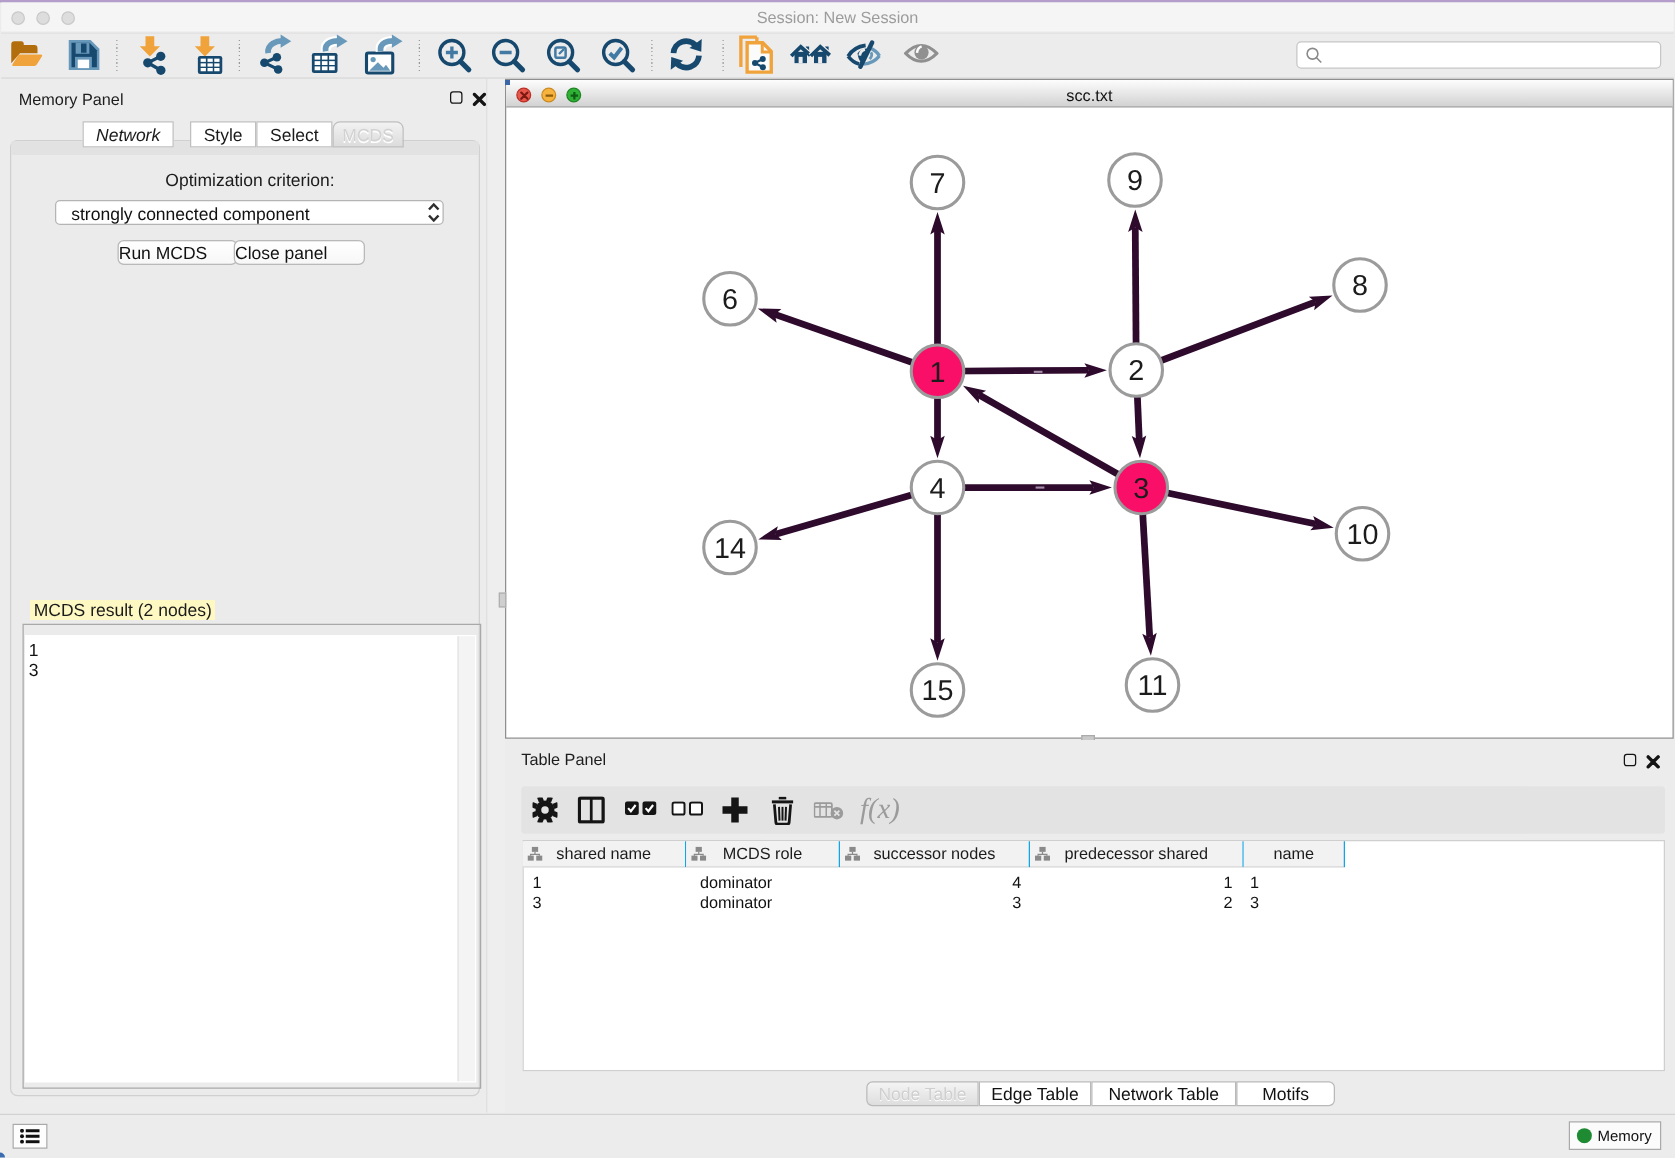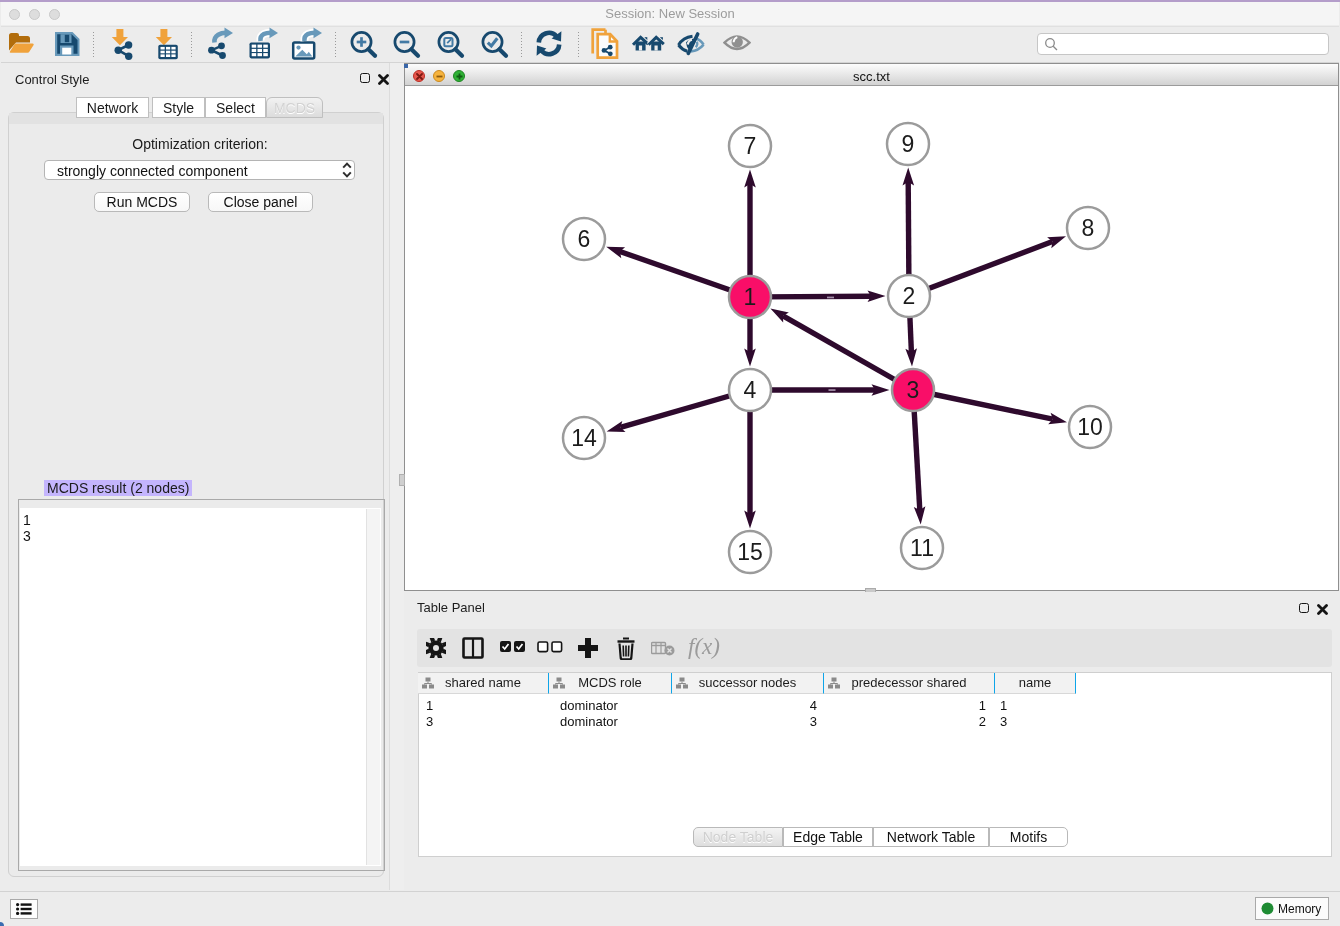--- a/index.html
+++ b/index.html
@@ -32,43 +32,43 @@
  text-shadow:0 1px 0 #ffffff;border-radius:6px 6px 0 0;}
 #cpbody{left:8px;top:112px;width:376px;height:765px;background:#ebebeb;
  border:1px solid #d0d0d0;border-radius:6px;box-sizing:border-box;}
 #cpbodytop{left:9px;top:113px;width:374px;height:11px;background:#e2e2e2;}
 #optlabel{left:0px;top:136px;width:400px;text-align:center;font-size:14px;color:#1b1b1b;}
 #combo{left:44px;top:160px;width:311px;height:20px;background:#fff;
  border:1px solid #b4b4b4;border-radius:4px;box-sizing:border-box;}
 #combotext{left:57px;top:163px;font-size:14px;color:#111;}
 .btn{position:absolute;top:192px;height:20px;background:linear-gradient(#ffffff,#f7f7f7);
  border:1px solid #b9b9b9;border-radius:5px;box-sizing:border-box;
- text-align:center;font-size:14px;color:#111;line-height:18px;}
+ font-size:14px;color:#111;line-height:18px;}
 #fieldset{left:18px;top:499px;width:365px;height:370px;border:1px solid #a9a9a9;}
-#fslegend{left:24px;top:480px;background:#c4b5fd;padding:0 3px;font-size:14px;color:#1b1b1b;margin-left:20px;}
+#fslegend{left:24px;top:480px;background:#fef9c3;padding:0 3px;font-size:14px;color:#1b1b1b;}
 #fsarea{left:20px;top:508px;width:361px;height:358px;background:#fff;}
 #fsscroll{left:366px;top:509px;width:13px;height:356px;background:#f4f4f4;border-left:1px solid #e2e2e2;}
 #fstext{left:23px;top:512px;font-size:14px;color:#111;line-height:16px;}
 
 #netwin{left:404px;top:63px;width:935px;height:528px;background:#fff;
  border:1px solid #8f8f8f;box-sizing:border-box;}
 #nettitle{left:405px;top:64px;width:933px;height:22px;
  background:linear-gradient(#fdfdfd,#d2d2d2);border-bottom:1px solid #9b9b9b;box-sizing:border-box;}
 .traffic{position:absolute;top:70px;width:12px;height:12px;border-radius:50%;box-sizing:border-box;}
 #netname{left:405px;top:69px;width:933px;text-align:center;font-size:13px;color:#111;}
 
 #tpanel{left:404px;top:592px;width:935px;height:298px;background:#ececec;}
 #tptitle{left:417px;top:600px;font-size:13px;color:#1d1d1d;}
 #tptoolbar{left:417px;top:629px;width:915px;height:38px;background:#e3e3e3;border-radius:3px;}
 #ttable{left:418px;top:672px;width:914px;height:185px;background:#fff;border:1px solid #cfcfcf;box-sizing:border-box;}
 .th{position:absolute;top:673px;height:21px;background:#f2f2f2;border-right:1px solid #0ea5e9;
  border-bottom:1px solid #d8d8d8;box-sizing:border-box;font-size:13px;color:#1c1c1c;
  text-align:center;line-height:20px;}
 .td{position:absolute;font-size:13px;color:#111;}
-.btab{position:absolute;top:827px;height:20px;background:#fff;border:1px solid #b9b9b9;
+.btab{position:absolute;top:865px;height:20px;background:#fff;border:1px solid #b9b9b9;
  box-sizing:border-box;text-align:center;font-size:14px;color:#111;line-height:19px;}
 #btabnode{background:linear-gradient(#f4f4f4,#dedede);color:#cfcfcf;text-shadow:0 1px 0 #fff;
  border-radius:5px 0 0 5px;}
 #btabmotif{border-radius:0 5px 5px 0;}
 
 #statusbar{left:0;top:891px;width:1340px;height:35px;background:#ececec;border-top:1px solid #d2d2d2;box-sizing:border-box;}
 #listbtn{left:10px;top:899px;width:28px;height:20px;background:#fdfdfd;border:1px solid #a9a9a9;box-sizing:border-box;}
 #membtn{left:1255px;top:897px;width:74px;height:23px;background:#fbfbfb;border:1px solid #a9a9a9;
  box-sizing:border-box;font-size:12px;color:#111;}
 </style>
@@ -224,39 +224,39 @@
     <path d="M10.6 9.3 Q10.9 5.3 14.3 4.1" stroke="#fcfcfc" stroke-width="2" fill="none"></path>
   </svg>
 <div class="abs" id="searchbox"></div>
 <svg class="abs" style="left:1044px;top:37px" width="15" height="15" viewBox="0 0 15 15">
  <circle cx="6" cy="6" r="4.3" fill="none" stroke="#8a8a8a" stroke-width="1.3"></circle>
  <line x1="9.2" y1="9.2" x2="13" y2="13" stroke="#8a8a8a" stroke-width="1.3"></line>
 </svg>
 
 <div class="abs" id="cpanel"></div>
 <div class="abs" id="cpgutter"></div>
-<div class="abs" id="cptitle">Control Style</div>
+<div class="abs" id="cptitle">Memory Panel</div>
 <div class="winbtn" style="left:360px;top:73px;width:10px;height:10px;border:1.7px solid #141414;border-radius:2.5px;"></div>
 <svg class="abs" style="left:378px;top:74px" width="11" height="11" viewBox="0 0 11 11">
  <path d="M1.5 1.5 L9.5 9.5 M9.5 1.5 L1.5 9.5" stroke="#141414" stroke-width="2.8" stroke-linecap="round"></path>
 </svg>
 <div class="abs" id="cpbody"></div>
 <div class="abs" id="cpbodytop"></div>
-<div class="tab" style="left:76px;width:73px;">Network</div>
+<div class="tab" style="left:66px;width:73px;font-style:italic;">Network</div>
 <div class="tab" style="left:152px;width:53px;">Style</div>
 <div class="tab" style="left:205px;width:61px;">Select</div>
 <div class="tab" id="tabmcds" style="left:266px;width:57px;">MCDS</div>
 <div class="abs" id="optlabel">Optimization criterion:</div>
 <div class="abs" id="combo"></div>
 <div class="abs" id="combotext">strongly connected component</div>
 <svg class="abs" style="left:342px;top:162px" width="10" height="16" viewBox="0 0 10 16">
  <path d="M1.2 5.6 L5 1.6 L8.8 5.6 M1.2 10.4 L5 14.4 L8.8 10.4" stroke="#2e2e2e" stroke-width="2" fill="none"></path>
 </svg>
 <div class="btn" style="left:94px;width:96px;">Run MCDS</div>
-<div class="btn" style="left:208px;width:105px;">Close panel</div>
+<div class="btn" style="left:187px;width:105px;">Close panel</div>
 <div class="abs" id="fieldset"></div>
 <div class="abs" id="fslegend">MCDS result (2 nodes)</div>
 <div class="abs" id="fsarea"></div>
 <div class="abs" id="fsscroll"></div>
 <div class="abs" id="fstext">1<br>3</div>
 
 <div class="abs" id="netwin"></div>
 <div class="abs" id="nettitle"></div>
 <div class="traffic" style="left:413px;background:#e8574d;border:1px solid #ba2f25;"></div>
 <div class="traffic" style="left:433px;background:#f6b33d;border:1px solid #cb8a1f;"></div>

